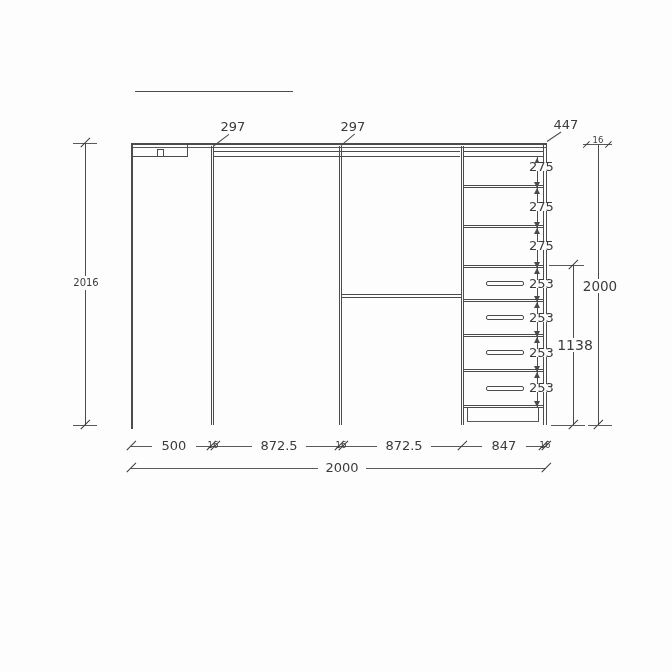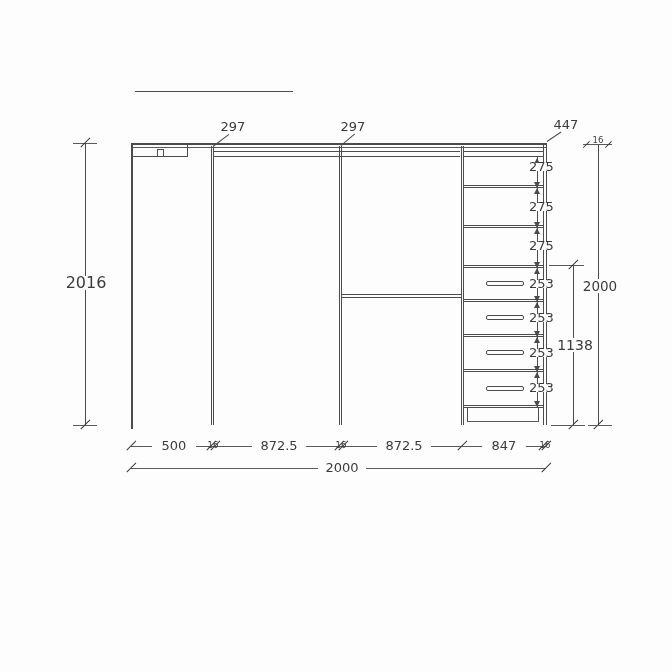--- a/index.html
+++ b/index.html
@@ -60,21 +60,21 @@
 
   <div class="vl" style="left:467px;top:408px;height:14px;width:1px;"></div>
   <div class="vl" style="left:538px;top:408px;height:14px;width:1px;"></div>
   <div class="hl thin" style="left:467px;top:421px;width:72px;"></div>
 
   <div class="hl thin" style="left:73px;top:143px;width:24px;"></div>
   <div class="hl thin" style="left:73px;top:425px;width:24px;"></div>
   <div class="vl" style="left:85px;top:143px;height:282px;width:1px;"></div>
   <div class="tick" style="left:78.5px;top:142.3px;"></div>
   <div class="tick" style="left:78.5px;top:424.3px;"></div>
-  <div class="lbl bg" style="left:60px;top:276px;width:48px;font-size:16px;">2016</div>
+  <div class="lbl bg" style="left:60px;top:276px;width:48px;font-size:10px;">2016</div>
 
   <div class="leader" style="left:213px;top:146px;width:20px;transform:rotate(-37deg);"></div>
   <div class="lbl" style="left:215px;top:120px;width:36px;">297</div>
   <div class="leader" style="left:341px;top:145px;width:18px;transform:rotate(-40deg);"></div>
   <div class="lbl" style="left:335px;top:120px;width:36px;">297</div>
   <div class="leader" style="left:546.5px;top:141px;width:17px;transform:rotate(-34deg);"></div>
   <div class="lbl" style="left:548px;top:118px;width:36px;">447</div>
 
   <div class="hl thin" style="left:583px;top:144px;width:29px;"></div>
   <div class="tick sm" style="left:581.5px;top:143.5px;"></div>

